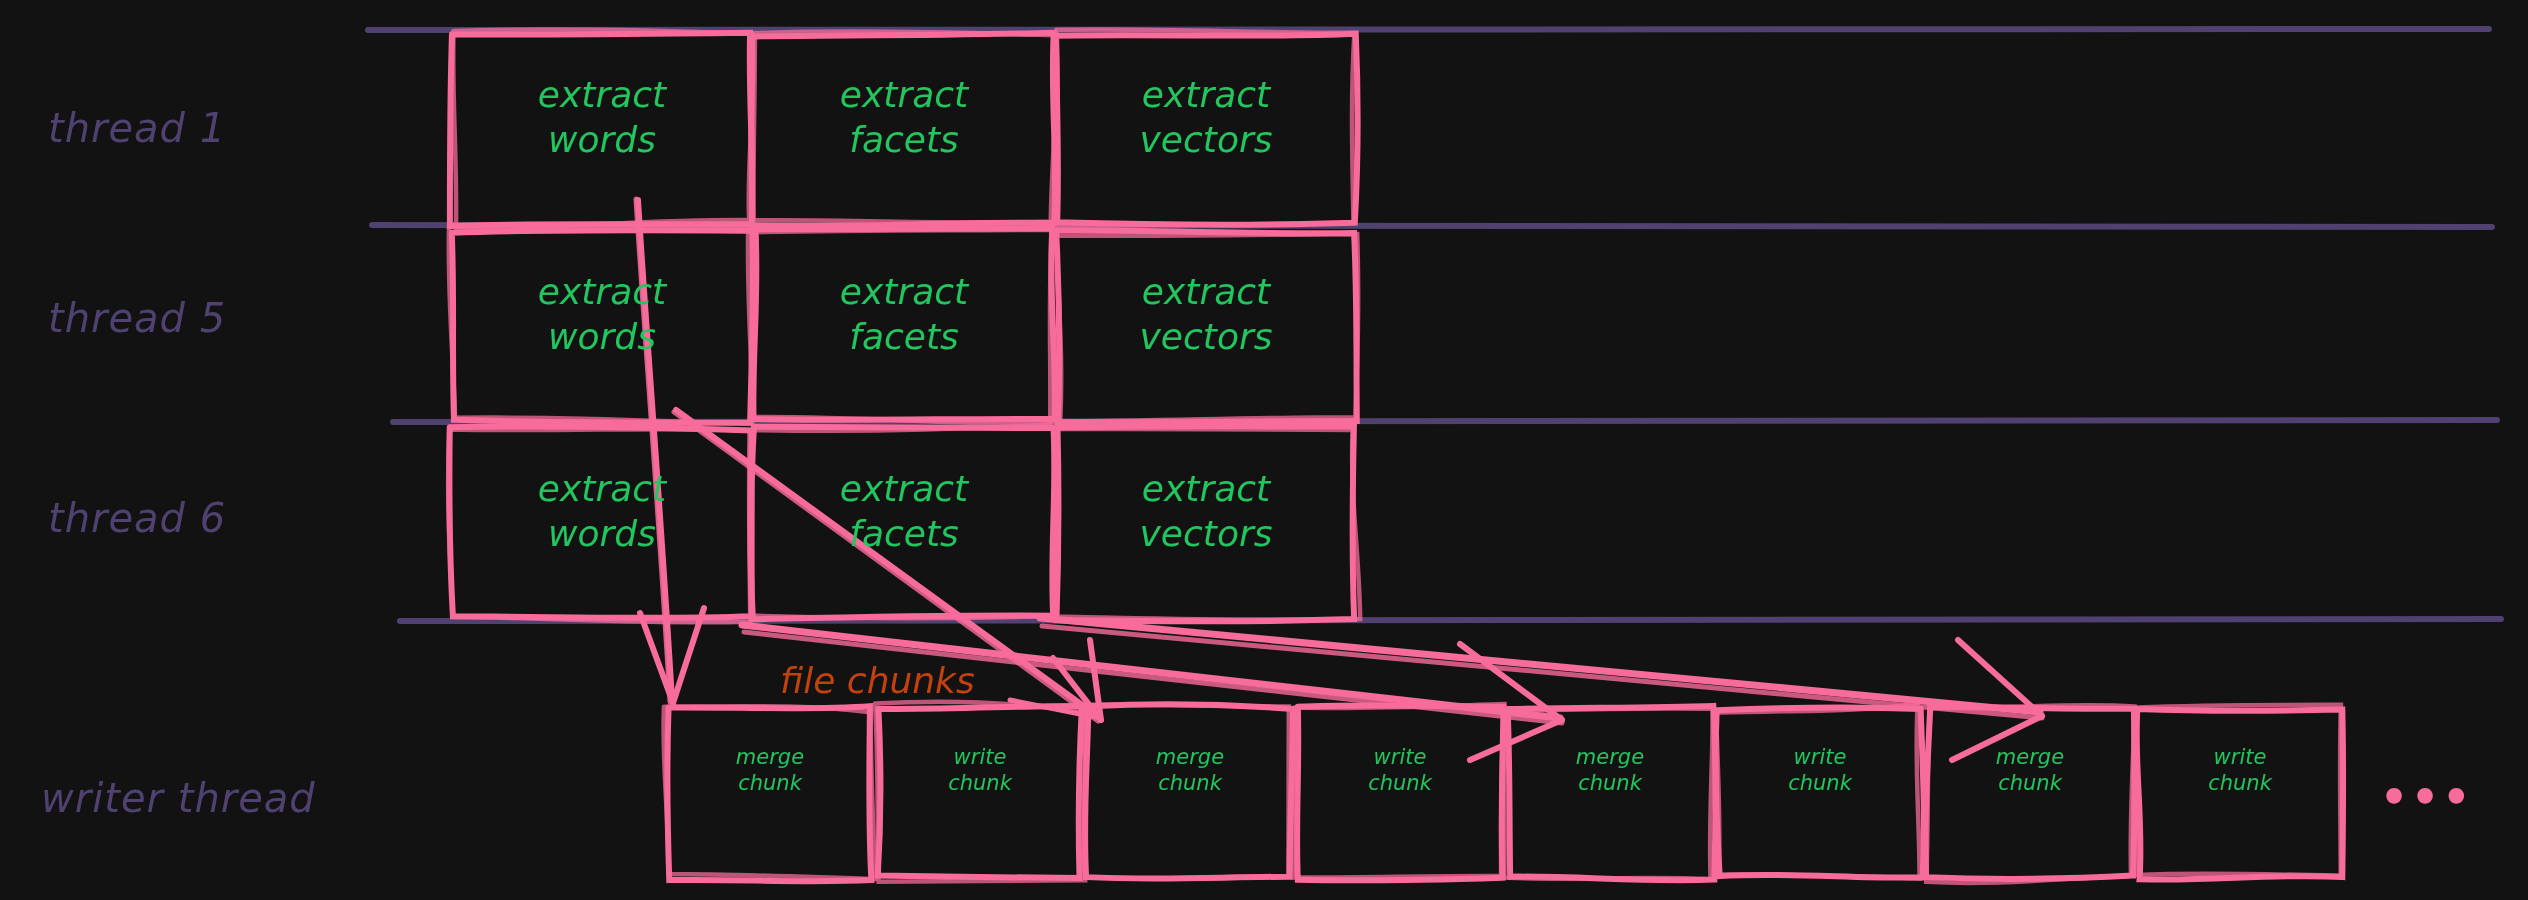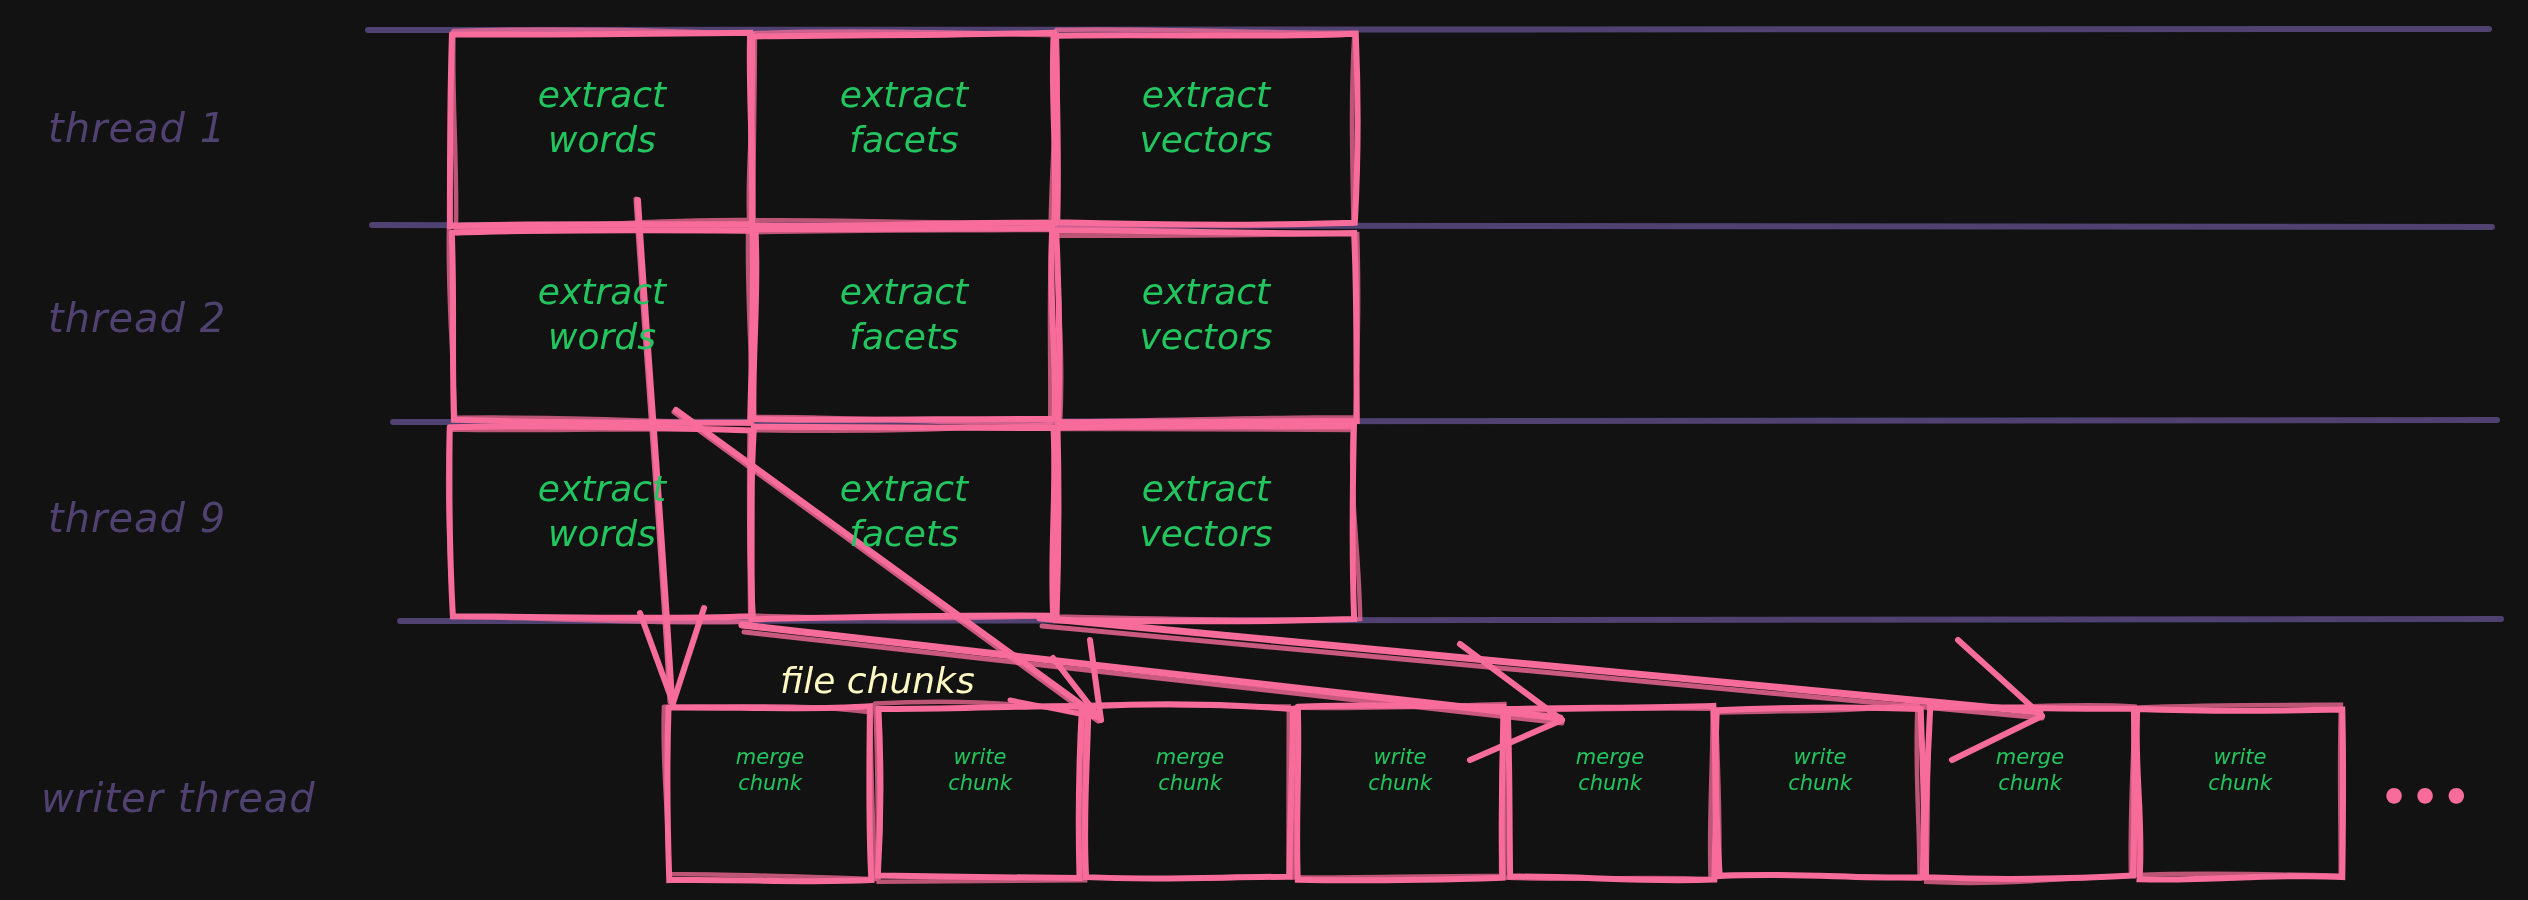--- a/index.html
+++ b/index.html
@@ -41,21 +41,21 @@
     line-height: 1.25;
     text-align: center;
     white-space: pre-line;
     pointer-events: none;
   }
   .chunk-label {
     font-size: 21px;
   }
   .annot {
     position: absolute;
-    color: #fef9c3;
+    color: #c2410c;
     font-family: "DejaVu Sans", sans-serif;
     font-size: 36px;
     font-style: italic;
     white-space: nowrap;
   }
   .ellipsis {
     position: absolute;
     color: #f76c9a;
     font-family: "DejaVu Sans", sans-serif;
     font-size: 44px;
@@ -137,22 +137,22 @@
       <path d="M1042 626 L 2042 718" stroke="#f76c9a" stroke-width="5" fill="none" stroke-linecap="round" opacity="0.8"></path>
       <path d="M2042 716 L 1958 640" stroke="#f76c9a" stroke-width="6" fill="none" stroke-linecap="round"></path>
       <path d="M2042 716 L 1952 760" stroke="#f76c9a" stroke-width="6" fill="none" stroke-linecap="round"></path>
 
       <path d="M1010 700 L 1100 718" stroke="#f76c9a" stroke-width="5" fill="none" stroke-linecap="round"></path>
     </g>
   </svg>
 
   <div id="lane-labels">
       <div class="lane-label" style="left: 48px; top: 105px;">thread 1</div>
-      <div class="lane-label" style="left: 48px; top: 295px;">thread 2</div>
-      <div class="lane-label" style="left: 48px; top: 495px;">thread 9</div>
+      <div class="lane-label" style="left: 48px; top: 295px;">thread 5</div>
+      <div class="lane-label" style="left: 48px; top: 495px;">thread 6</div>
       <div class="lane-label" style="left: 41px; top: 775px;">writer thread</div>
     </div>
   <div id="box-labels">
       <div class="box-label" style="left: 452px; top: 72px; width: 300px;">extract
 words</div>
       <div class="box-label" style="left: 754px; top: 72px; width: 300px;">extract
 facets</div>
       <div class="box-label" style="left: 1056px; top: 72px; width: 300px;">extract
 vectors</div>
       <div class="box-label" style="left: 452px; top: 269px; width: 300px;">extract

